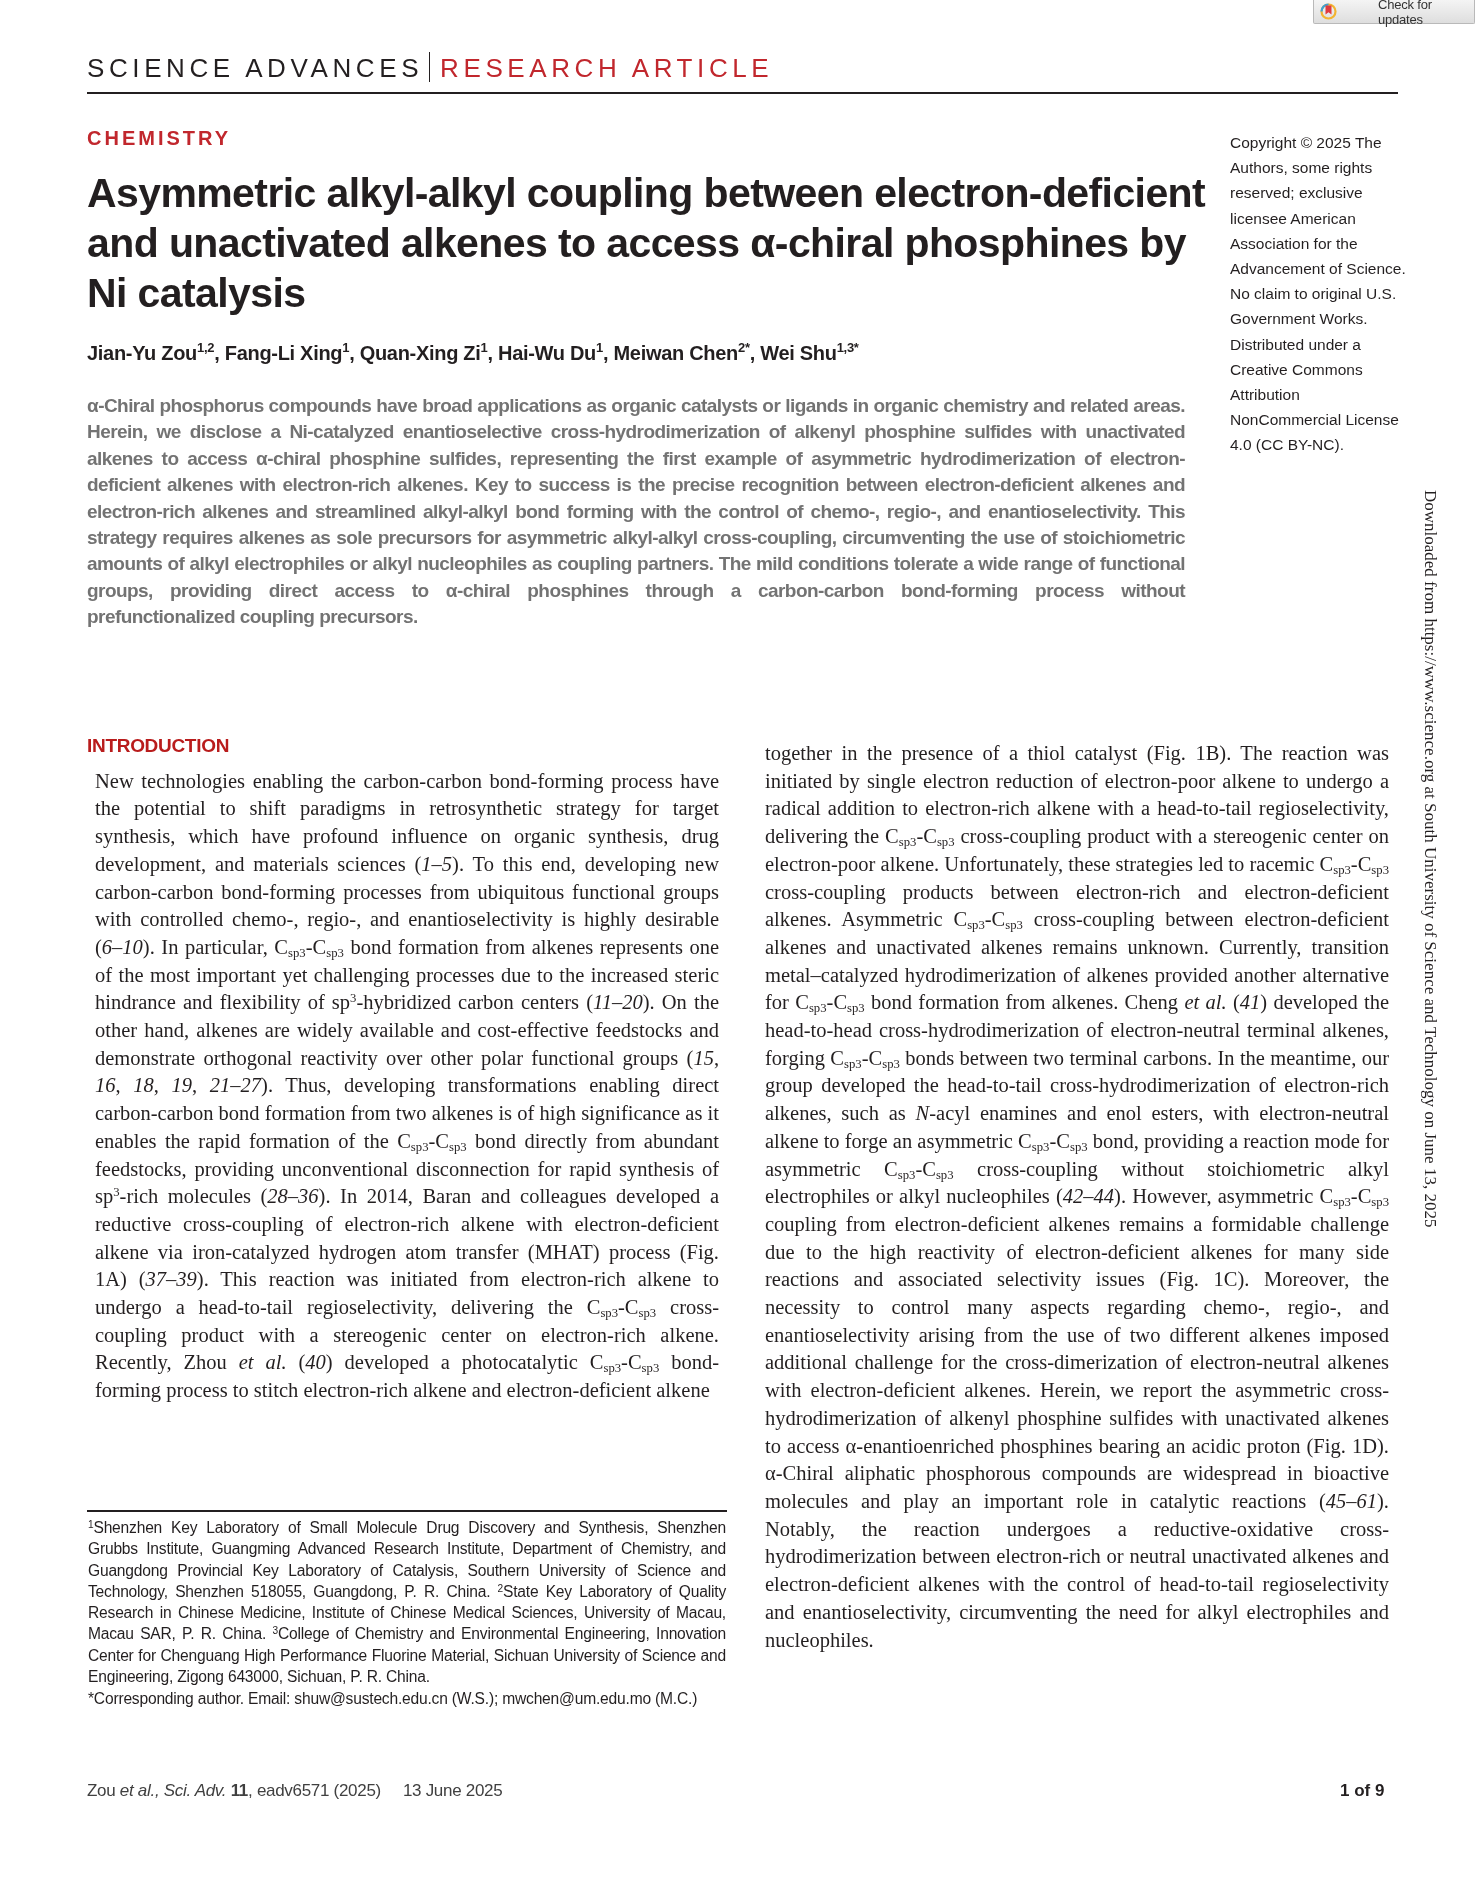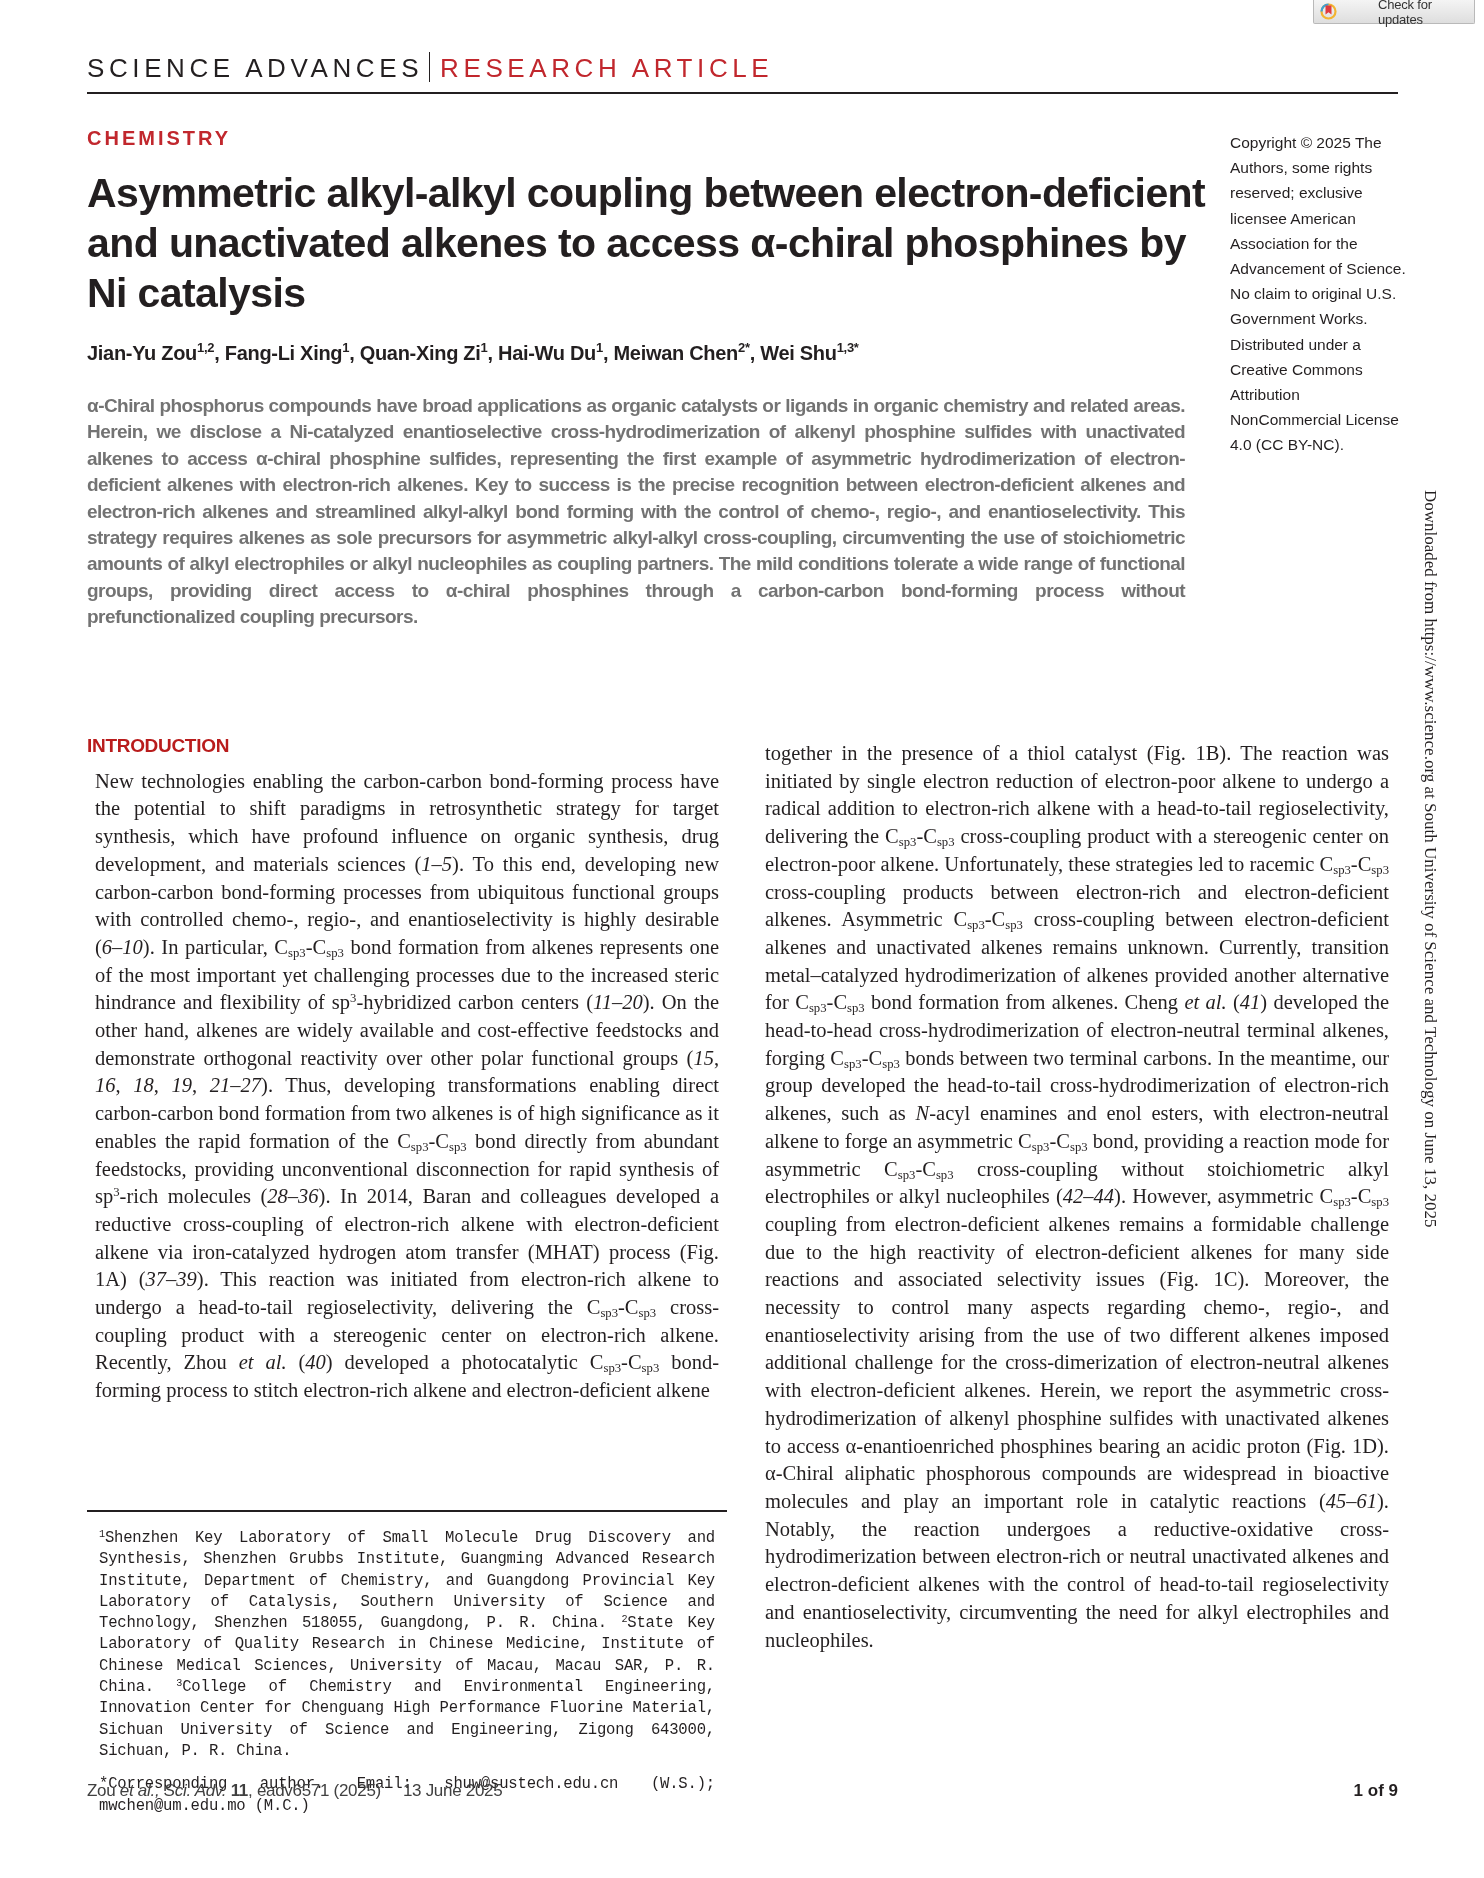--- a/index.html
+++ b/index.html
@@ -41,26 +41,26 @@
   .col-left { left: 87px; top: 732px; }
   .col-right { left: 757px; top: 732px; }
   .intro-head { font-size: 19px; font-weight: 700; color: #b91c1c; line-height: 27.7px; letter-spacing: -0.3px; }
   .col p { margin: 8px; }
   .col i { font-style: italic; }
   .col sub { font-size: 0.62em; vertical-align: -0.25em; line-height: 0; }
   .col sup { font-size: 0.62em; vertical-align: 0.55em; line-height: 0; }
 
   .fn-rule { left: 87px; top: 1510px; width: 640px; height: 1.5px; background: #231f20; }
   .footnotes { left: 87px; top: 1516px; width: 640px; font-size: 15.6px; line-height: 21.3px; color: #231f20; text-align: justify; letter-spacing: -0.2px; }
-  .footnotes p { margin: 12px; font-family: Liberation Mono, monospace; }
+  .footnotes p { margin: 1px; }
   .footnotes sup { font-size: 0.65em; vertical-align: 0.5em; line-height: 0; }
 
   .footer-left { left: 87px; top: 1781px; font-size: 17px; color: #404040; letter-spacing: -0.3px; white-space: nowrap; }
   .footer-left .gap { display: inline-block; width: 22px; }
-  .footer-right { left: 1340px; top: 1781px; width: 58px; text-align: right; font-size: 17px; font-weight: 700; color: #231f20; }
+  .footer-right { left: 1340px; top: 1781px; width: 58px; font-size: 17px; font-weight: 700; color: #231f20; }
 </style>
 </head>
 <body>
 
 <div class="abs cfu sans">
   <span class="cfu-icon">
     <svg width="17" height="17" viewBox="0 0 17 17">
       <circle cx="8.5" cy="8.5" r="7" fill="none" stroke="#f2b431" stroke-width="2.2"></circle>
       <path d="M1.5 8.5 A7 7 0 0 1 8.5 1.5" fill="none" stroke="#3ea2d6" stroke-width="2.2"></path>
       <path d="M5.5 2.5 h6 v9 l-3 -2.2 l-3 2.2 z" fill="#e03a3e"></path>

